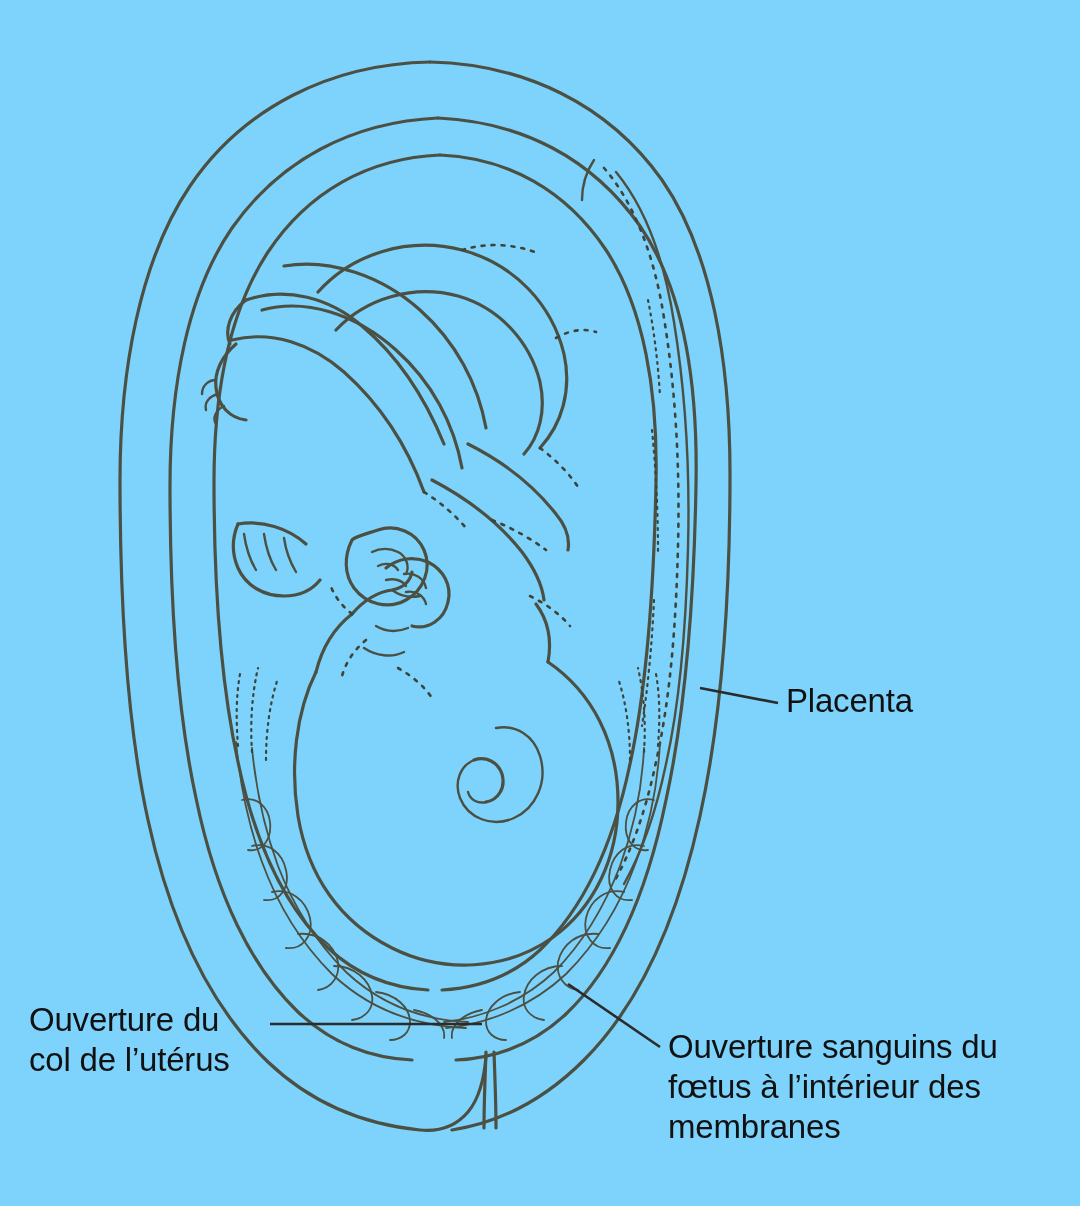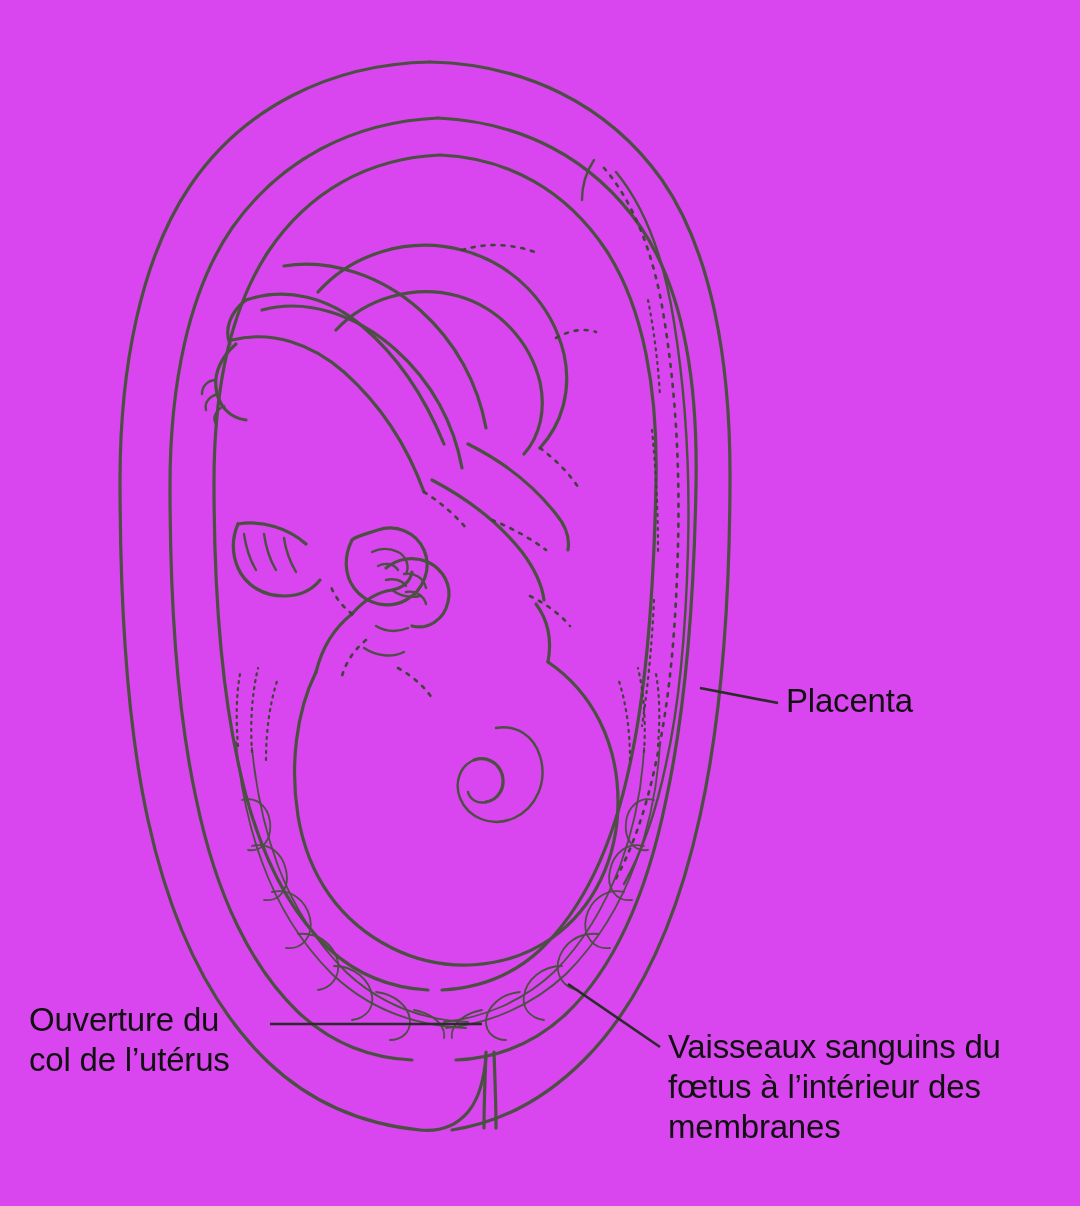--- a/index.html
+++ b/index.html
@@ -4,21 +4,21 @@
 <style>
   html, body {
     margin: 0;
     padding: 0;
     background: #ffffff;
   }
   #page {
     position: relative;
     width: 1080px;
     height: 1206px;
-    background: #d946ef;
+    background: #7dd3fc;
     overflow: hidden;
     font-family: "Liberation Sans", sans-serif;
   }
   #figure-svg {
     position: absolute;
     left: 0;
     top: 0;
     width: 1080px;
     height: 1206px;
   }
@@ -289,17 +289,17 @@
       <line class="leader" x1="568" y1="984" x2="660" y2="1047"></line>
     </g>
 
   </svg>
 
   <div class="label" id="label-placenta">Placenta</div>
 
   <div class="label" id="label-cervix">Ouverture du
 col de l’utérus</div>
 
-  <div class="label" id="label-vessels">Vaisseaux sanguins du
+  <div class="label" id="label-vessels">Ouverture sanguins du
 fœtus à l’intérieur des
 membranes</div>
 
 </div>
 
 </body></html>

